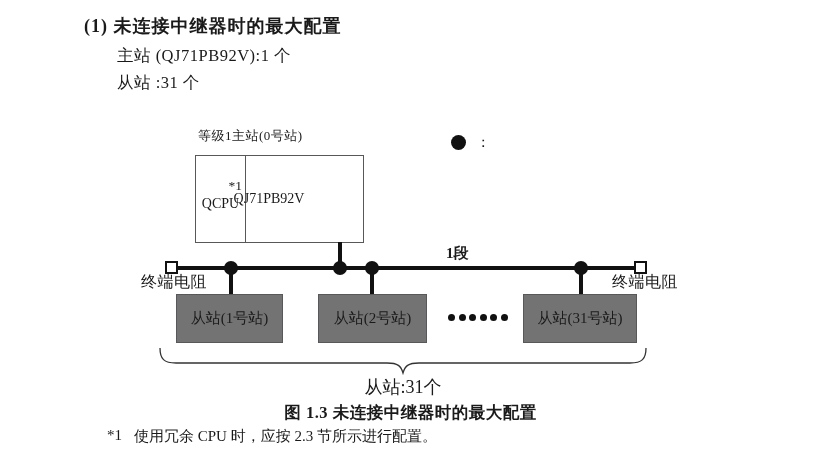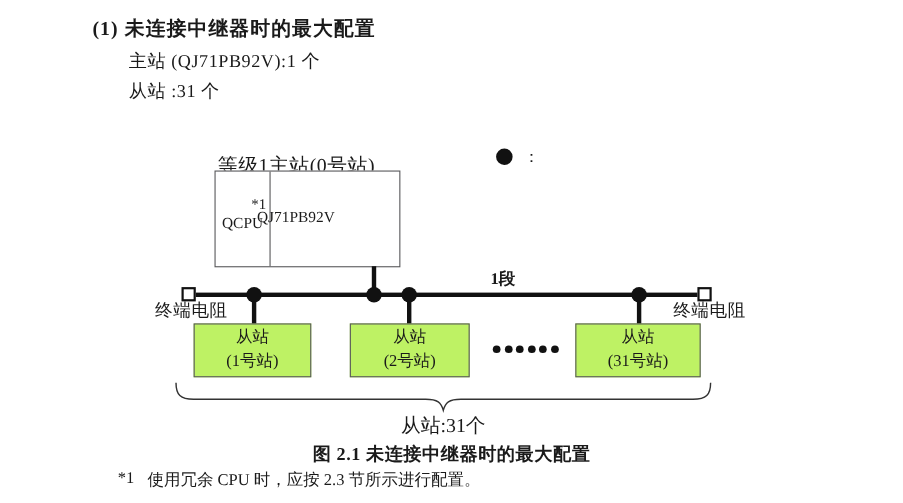--- a/index.html
+++ b/index.html
@@ -24,21 +24,21 @@
   .subline.l1 { top: 45px; }
   .subline.l2 { top: 72px; }
 
   
   .legend { position: absolute; left: 451px; top: 133px; display: flex; align-items: center; }
   .legend-dot { width: 15px; height: 15px; border-radius: 50%; background: #111; }
   .legend-sep { font-size: 14.5px; margin-left: 10px; }
   .legend-label { font-size: 14.5px; margin-left: 8px; letter-spacing: 1px; }
 
   
-  .master-label { position: absolute; left: 198px; top: 138px; font-size: 18px; letter-spacing: 0.5px; }
+  .master-label { position: absolute; left: 198px; top: 127px; font-size: 13px; letter-spacing: 0.5px; }
   .master-box {
     position: absolute; left: 195px; top: 155px; width: 169px; height: 88px;
     border: 1.5px solid #58585a; display: flex; background: #fff;
   }
   .master-cell {
     display: flex; align-items: center; justify-content: center;
     font-size: 14px; position: relative; text-align: center;
   }
   .cell-power { width: 70px; border-right: 1.5px solid #58585a; letter-spacing: 0.5px; }
   .cell-cpu   { width: 50px; border-right: 1.5px solid #58585a; }
@@ -64,22 +64,22 @@
   }
   .term-left { left: 165px; } .term-right { left: 634px; }
   .term-label { position: absolute; font-size: 16px; letter-spacing: 0.5px; }
   .term-label.left  { left: 141px; top: 272px; }
   .term-label.right { left: 612px; top: 272px; }
   .segment-label { position: absolute; left: 446px; top: 244px; font-size: 15px; font-weight: bold; }
 
   
   .slave-box {
     position: absolute; top: 294px; height: 49px;
-    border: 1.5px solid #58585a; background: #bef264;
-    display: flex; flex-direction: column; align-items: center; justify-content: center;
+    border: 1.5px solid #58585a; background: #737373;
+    display: flex; flex-direction: row; align-items: center; justify-content: center;
     font-size: 15px; line-height: 1.45; text-align: center;
   }
   .sb1 { left: 176px; width: 107px; }
   .sb2 { left: 318px; width: 109px; }
   .sb3 { left: 523px; width: 114px; }
   .ellipsis { position: absolute; left: 448px; top: 314px; display: flex; gap: 3.5px; }
   .ellipsis .dot { width: 7px; height: 7px; border-radius: 50%; background: #111; }
 
   
   .brace-svg { position: absolute; left: 155px; top: 346px; }
@@ -153,19 +153,19 @@
   <div class="slave-box sb3">
     <span>从站</span>
     <span>(31号站)</span>
   </div>
 
   <svg class="brace-svg" width="495" height="32" viewBox="0 0 495 32">
     <path d="M 5 2 C 5 13, 9 17, 21 17 L 232 17 C 243 17, 246 20, 248 27 C 250 20, 253 17, 264 17 L 475 17 C 487 17, 491 13, 491 2" fill="none" stroke="#333" stroke-width="1.3"></path>
   </svg>
   <div class="brace-label">从站:31个</div>
 
-  <div class="caption">图 2.1 未连接中继器时的最大配置</div>
+  <div class="caption">图 1.3 未连接中继器时的最大配置</div>
   <div class="footnote">
     <span class="marker">*1</span>
     <span>使用冗余 CPU 时，应按 2.3 节所示进行配置。</span>
   </div>
 
 </div>
 
 </body></html>

